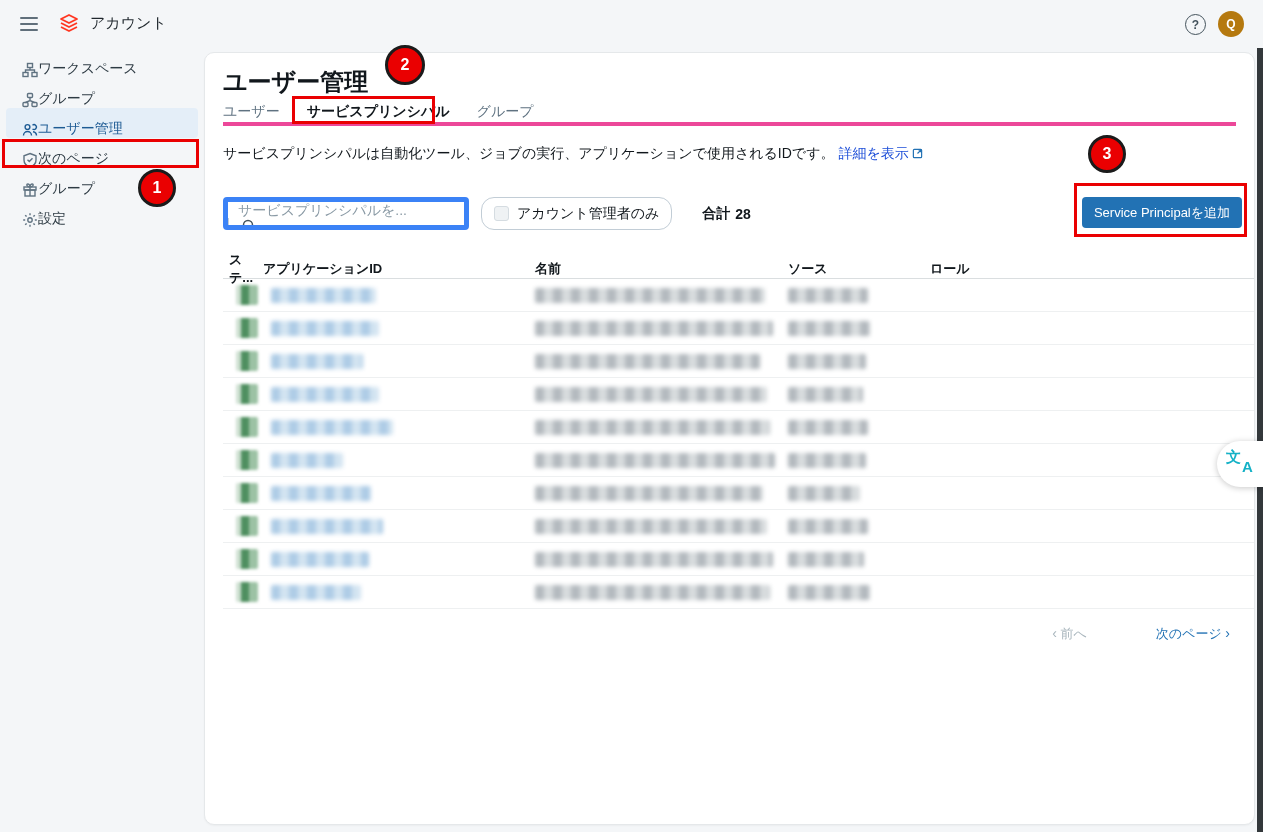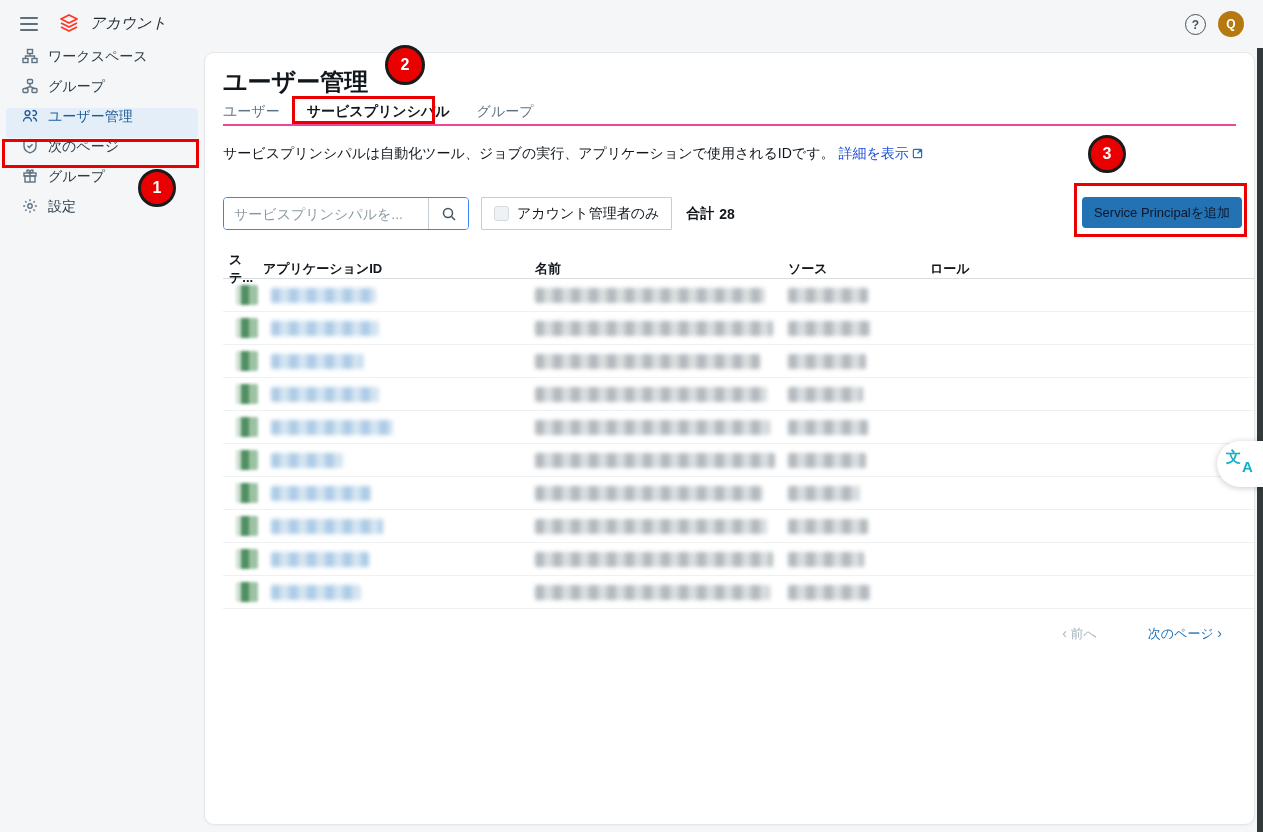--- a/index.html
+++ b/index.html
@@ -7,72 +7,72 @@
   body {
     font-family:"Liberation Sans","DejaVu Sans",sans-serif;
     background:#F4F6F8; position:relative; color:#11171C;
   }
 
   
   .topbar { position:absolute; left:0; top:0; width:1263px; height:48px; }
   .hamburger { position:absolute; left:20px; top:17px; width:18px; height:14px; display:flex; flex-direction:column; justify-content:space-between; cursor:pointer; }
   .hamburger span { display:block; height:2px; background:#606F7B; border-radius:1px; }
   .logo { position:absolute; left:57px; top:12px; width:24px; height:24px; }
-  .app-title { position:absolute; left:90px; top:14px; font-size:15px; font-weight:500; color:#1F272D;font-style:italic; }
+  .app-title { position:absolute; left:90px; top:14px; font-size:15px; font-weight:500; color:#1F272D; }
   .help-btn { position:absolute; left:1185px; top:14px; width:21px; height:21px; border:1.5px solid #44535C; border-radius:50%; color:#44535C; font-size:12px; font-weight:700; display:flex; align-items:center; justify-content:center; cursor:pointer; }
   .avatar { position:absolute; left:1218px; top:11px; width:26px; height:26px; border-radius:50%; background:#B5790F; color:#fff; font-size:12px; font-weight:700; display:flex; align-items:center; justify-content:center; cursor:pointer; }
 
   
   .sidebar { position:absolute; left:0; top:48px; width:204px; }
-  .side-item { height:30px; margin:0 6px; padding-left:16px; display:flex; align-items:flex-start; gap:10px; font-size:14px; color:#2E3B44; border-radius:4px; cursor:pointer; }
+  .side-item { height:30px; margin:0 6px; padding-left:16px; display:flex; align-items:flex-end; font-size:14px; color:#2E3B44; border-radius:4px; cursor:pointer; }
   .side-item svg { flex:0 0 16px; }
   .side-item.active { background:#E4EEF8; color:#1E5B94; font-weight:500; }
   .side-item .ic { stroke:#5F7281; }
   .side-item.active .ic { stroke:#1E5B94; }
 
   
   .card { position:absolute; left:204px; top:52px; width:1051px; height:773px; background:#fff; border:1px solid #E5E8EA; border-radius:10px; box-shadow:0 1px 2px rgba(0,0,0,.04); }
   .page-title { position:absolute; left:18px; top:13px; font-size:24px; font-weight:700; color:#11171C; }
-  .tabbar { position:absolute; left:18px; right:18px; top:50px; height:23px; display:flex; gap:27px; border-bottom:2px solid #ec4899; }
+  .tabbar { position:absolute; left:18px; right:18px; top:50px; height:23px; display:flex; gap:27px; border-bottom:4px solid #ec4899; }
   .tab { font-size:14px; color:#5F7281; padding-bottom:8px; cursor:pointer; white-space:nowrap; }
   .tab.active { color:#11171C; font-weight:700; }
   .desc { position:absolute; left:18px; top:92px; font-size:14px; color:#11171C; }
   .desc a { color:#1d4ed8; text-decoration:none; cursor:pointer; }
   .ext-ic { display:inline-block; vertical-align:-1px; margin-left:3px; }
 
   .controls { position:absolute; left:18px; top:144px; height:33px; display:flex; align-items:center; }
-  .search-group { display:flex; align-items:stretch; width:246px; height:33px; border:1px solid #3b82f6; border-radius:4px; background:#fff; overflow:hidden; }
+  .search-group { display:flex; align-items:stretch; width:246px; height:33px; border:5px solid #3b82f6; border-radius:4px; background:#fff; overflow:hidden;flex-direction:column; }
   .search-group input { flex:1; border:none; outline:none; padding:0 10px; font-size:14px; font-family:inherit; color:#11171C; min-width:0; }
   .search-group input::placeholder { color:#8A9AA5; }
   .search-btn { width:40px; border-left:1px solid #C2CDD6; display:flex; align-items:center; justify-content:center; cursor:pointer; background:#fff; }
-  .chk-group { margin-left:12px; height:33px; border:1px solid #C2CDD6; border-radius:1px; display:flex; align-items:center; gap:8px; padding:0 12px; cursor:pointer; }
+  .chk-group { margin-left:12px; height:33px; border:1px solid #C2CDD6; border-radius:13px; display:flex; align-items:center; gap:8px; padding:0 12px; cursor:pointer; }
   .chk-box { width:15px; height:15px; border:1px solid #D5DCE1; border-radius:3px; background:#EFF2F4; }
   .chk-label { font-size:14px; color:#11171C; }
   .total { margin-left:14px; font-size:14px; display:flex; gap:5px; align-items:center; }
-  .total .lbl { font-weight:700; }
+  .total .lbl { font-weight:700;margin-left:16px; }
   .total .val { font-weight:700; }
 
-  .add-btn { position:absolute; left:877px; top:144px; width:160px; height:31px; background:#2272B4; color:#0f172a; border:none; border-radius:4px; font-size:13px; font-family:inherit; cursor:pointer; }
+  .add-btn { position:absolute; left:877px; top:144px; width:160px; height:31px; background:#2272B4; color:#ffffff; border:none; border-radius:4px; font-size:13px; font-family:inherit; cursor:pointer; }
 
   
   .table { position:absolute; left:18px; right:0; top:198px; }
   .t-head, .t-row { display:grid; grid-template-columns:40px 272px 253px 142px 1fr; align-items:center; }
   .t-head { height:28px; font-size:13px; font-weight:700; color:#11171C; border-bottom:1px solid #DADEE0; }
   .t-head .c0 { padding-left:6px; }
   .t-row { height:33px; border-bottom:1px solid #EEF0F1; cursor:pointer; }
   .status-ic { width:22px; height:20px; margin-left:13px; border-radius:2px;
     background:linear-gradient(90deg,#CFE0D2 0 5px,#4F8F60 5px 13px,#9CC2A4 13px 22px);
     filter:blur(1.5px); }
   .blur { height:15px; border-radius:2px; filter:blur(2px); }
   .blur.name { margin-left:8px;
     background:repeating-linear-gradient(90deg,#AECCE6 0 9px,#D3E4F1 9px 18px); }
   .blur.gray {
     background:repeating-linear-gradient(90deg,#B3B9BE 0 9px,#D8DCDE 9px 18px); }
 
-  .pagination { position:absolute; right:32px; top:572px; display:flex; gap:34px; font-size:13px; align-items:center; }
+  .pagination { position:absolute; right:24px; top:572px; display:flex; gap:52px; font-size:13px; align-items:center; }
   .pg-prev { color:#A9B6BD; cursor:default; }
   .pg-next { color:#2272B4; cursor:pointer;margin-left:17px; }
   .chev { font-size:14px; }
 
   
   .dark-strip { position:absolute; right:0; top:48px; width:6px; height:784px; background:#33383B; }
   .translate-pill { position:absolute; right:0; top:441px; width:46px; height:46px; background:#fff; border-radius:23px 0 0 23px; box-shadow:0 1px 6px rgba(0,0,0,.22); z-index:5; cursor:pointer; }
   .translate-pill .zh { position:absolute; left:9px; top:7px; font-size:15px; font-weight:700; color:#14B1C6; }
   .translate-pill .en { position:absolute; left:25px; top:17px; font-size:15px; font-weight:700; color:#14B1C6; }
 

